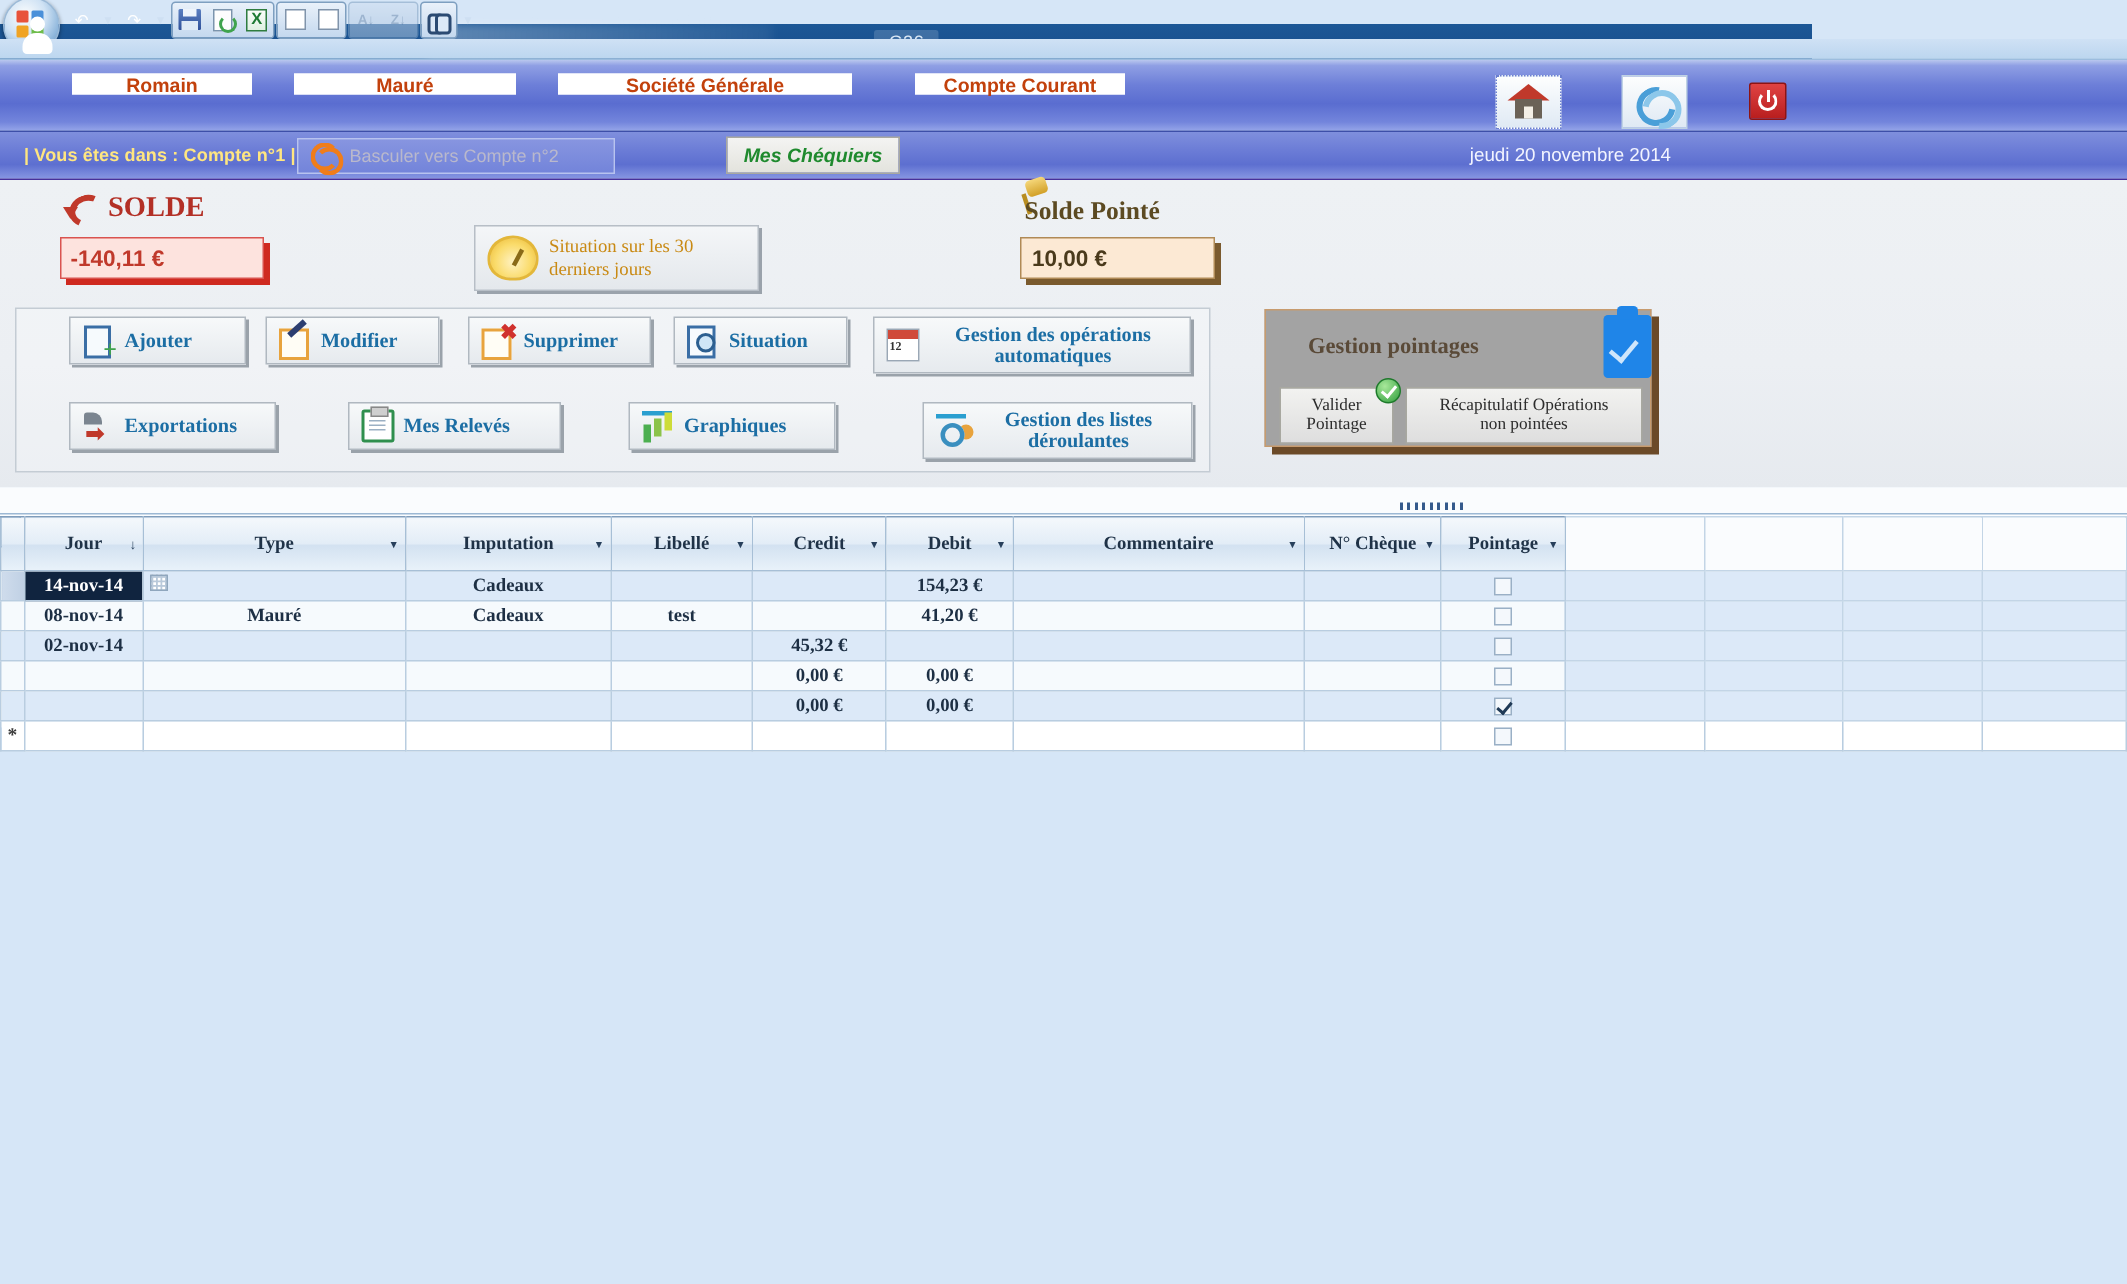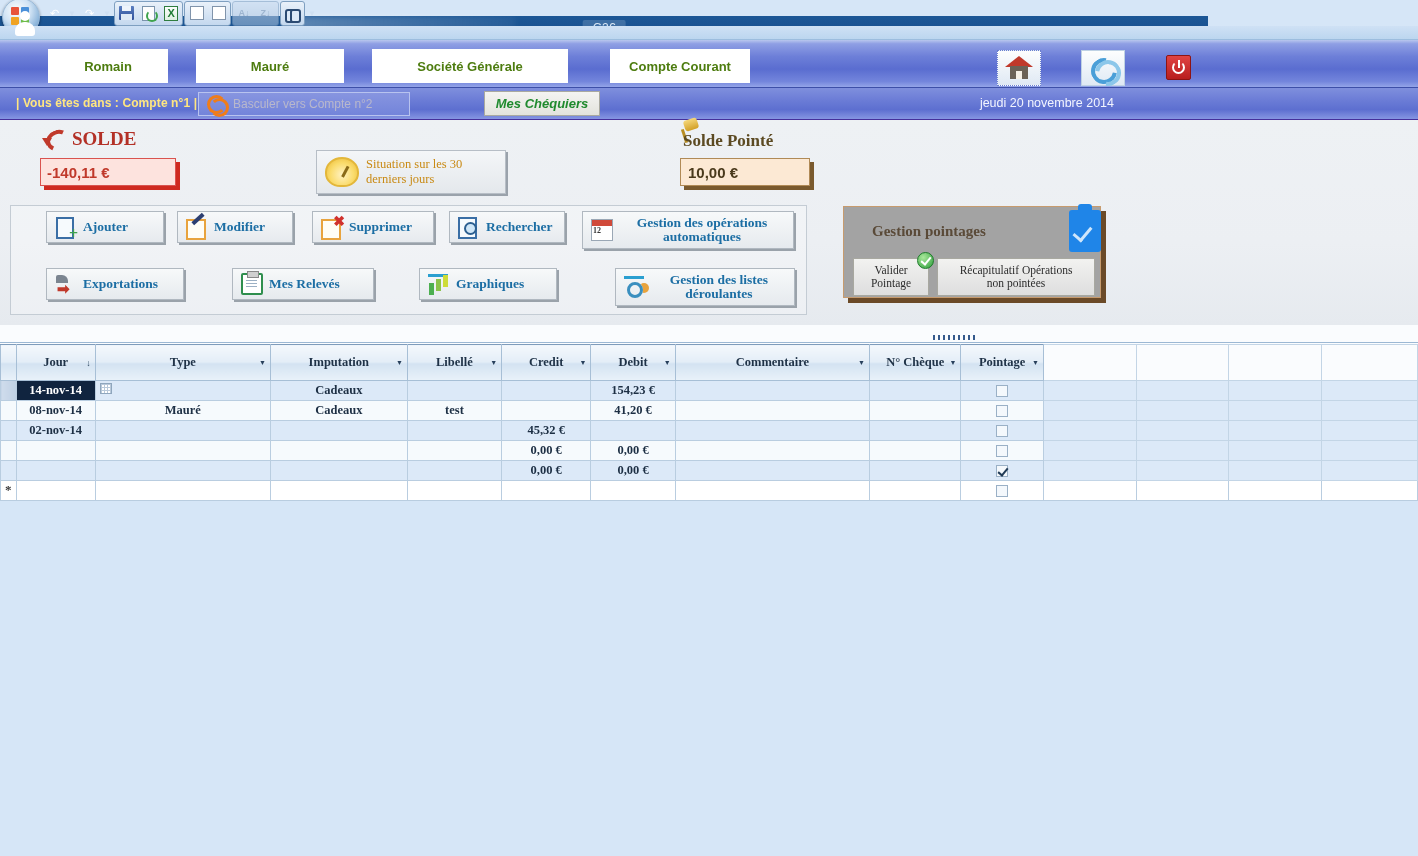--- a/index.html
+++ b/index.html
@@ -72,24 +72,24 @@
     position:absolute; left:0; top:40px; width:1418px; height:48px;
     background:linear-gradient(to bottom,#b9c7ee 0%,#8f9fe4 8%,#6d7fd8 35%,#5a6dd0 62%,#7385dc 88%,#94a4e8 100%);
     border-bottom:1px solid #3d4fa8;
   }
   .user-icon{
     position:absolute; left:14px; top:10px; width:22px; height:28px;
   }
   .user-icon .head{position:absolute;left:6px;top:1px;width:10px;height:10px;border-radius:50%;background:#fff;}
   .user-icon .body{position:absolute;left:1px;top:12px;width:20px;height:14px;border-radius:9px 9px 3px 3px;background:#fff;}
   .namefield{
-    position:absolute; top:49px; height:34px;
+    position:absolute; top:49px; height:14px;
     background:#fff; border:1px solid #fff;
     display:flex; align-items:center; justify-content:center;
-    font-size:13px; font-weight:bold; color:#4d7c0f;
+    font-size:13px; font-weight:bold; color:#c2410c;
   }
   #nf0{ left:48px; width:120px;}
   #nf1{ left:196px; width:148px;}
   #nf2{ left:372px; width:196px;}
   #nf3{ left:610px; width:140px;}
 
   .tool-sq{
     position:absolute; top:50px; width:44px; height:36px;
     background:linear-gradient(to bottom,#fdfefe,#dfe9f4);
     border:1px solid #bfd2e4; display:flex; align-items:center; justify-content:center;
@@ -430,21 +430,21 @@
 <div class="abtn" id="b-modifier">
   <span class="ic ic-edit"></span>
   <span>Modifier</span>
 </div>
 <div class="abtn" id="b-supprimer">
   <span class="ic ic-del"></span>
   <span>Supprimer</span>
 </div>
 <div class="abtn" id="b-recherche">
   <span class="ic ic-search"></span>
-  <span>Rechercher</span>
+  <span>Situation</span>
 </div>
 <div class="abtn tall" id="b-gestop">
   <span class="ic ic-cal"></span>
   <span class="lbl2">
     <span>Gestion des opérations</span><br>
     <span>automatiques</span>
   </span>
 </div>
 <div class="abtn" id="b-export">
   <span class="ic ic-exp"></span>

